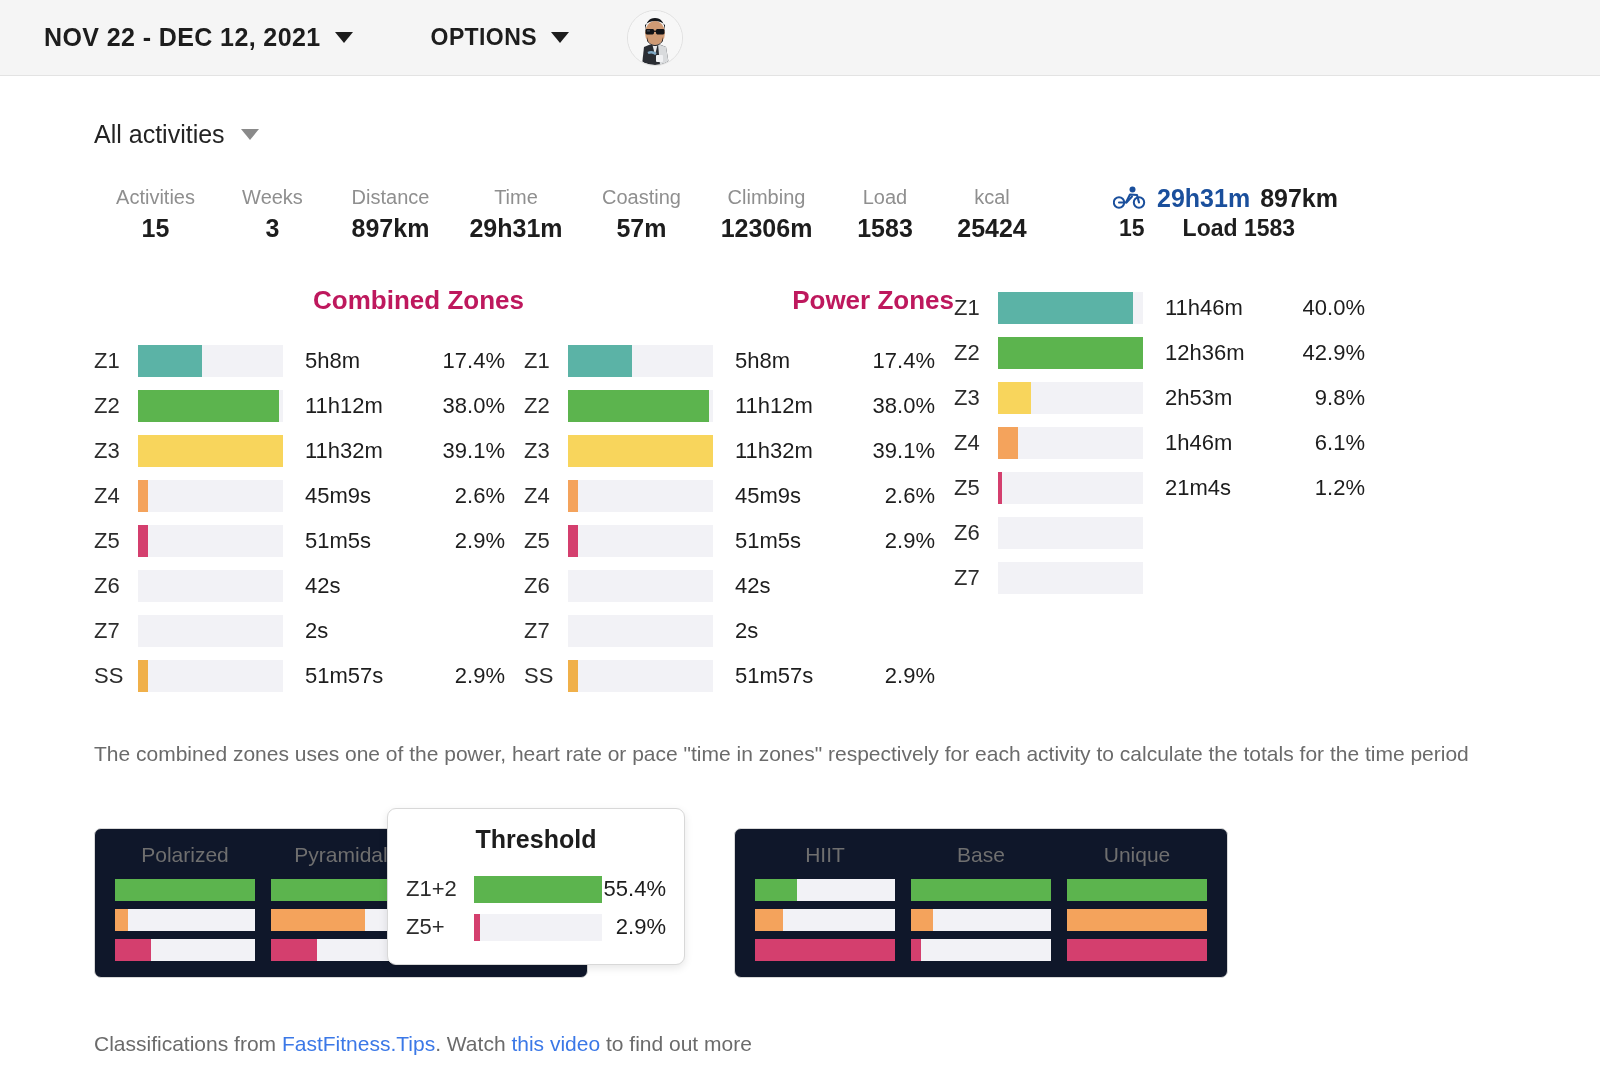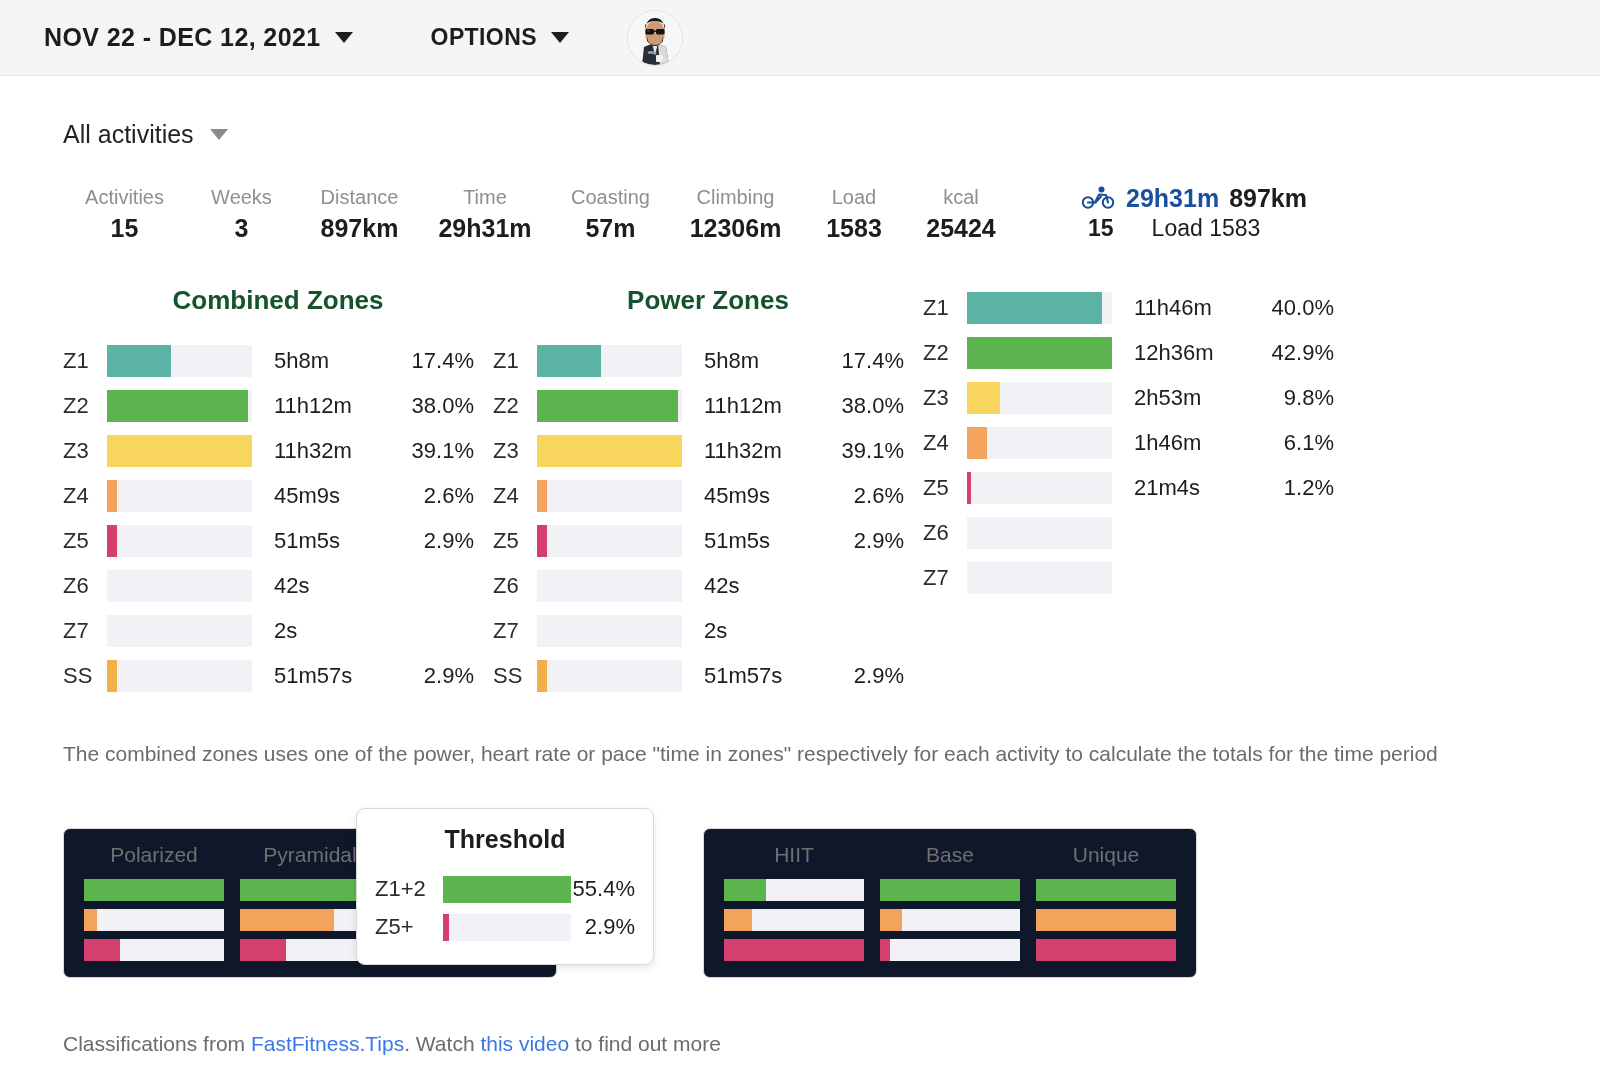--- a/index.html
+++ b/index.html
@@ -53,21 +53,21 @@
   .avatar {
     width: 56px; height: 56px;
     border-radius: 50%;
     overflow: hidden;
     background: #fbfbfb;
     border: 1px solid #e0e0e0;
     position: relative;
   }
 
   
-  .page { padding: 0 63px; }
+  .page { padding: 0 63px; margin-left: 31px; }
 
   .activities-select {
     margin-top: 44px;
     display: flex;
     align-items: center;
     gap: 16px;
     font-size: 25px;
     color: #232323;
     cursor: pointer;
   }
@@ -112,34 +112,34 @@
     font-size: 25px; font-weight: bold; color: #1a4f9c;
   }
   .sport-dist {
     font-size: 25px; font-weight: bold; color: #1d1d1d;
   }
   .sport-line2 {
     display: flex; align-items: baseline; gap: 38px;
     margin-top: 2px; padding-left: 6px;
   }
   .sport-count { font-size: 23px; font-weight: bold; color: #1d1d1d; }
-  .sport-load { font-size: 23px; font-weight: normal; color: #1d1d1d; }
+  .sport-load { font-size: 23px; font-weight: bold; color: #1d1d1d; }
 
   
   .zone-panels {
     margin-top: 40px;
     display: flex;
   }
   .zone-panel { width: 430px; }
   .zone-panel.hr { width: 430px; }
   .zone-title {
-    text-align: center;
+    text-align: right;
     font-size: 26px;
     font-weight: bold;
-    color: #14532d;
+    color: #be185d;
     margin-bottom: 22px;
   }
   .zone-title.offset { padding-right: 150px; }
   .zone-row {
     display: flex;
     align-items: center;
     height: 45px;
   }
   .zone-name {
     width: 44px;

